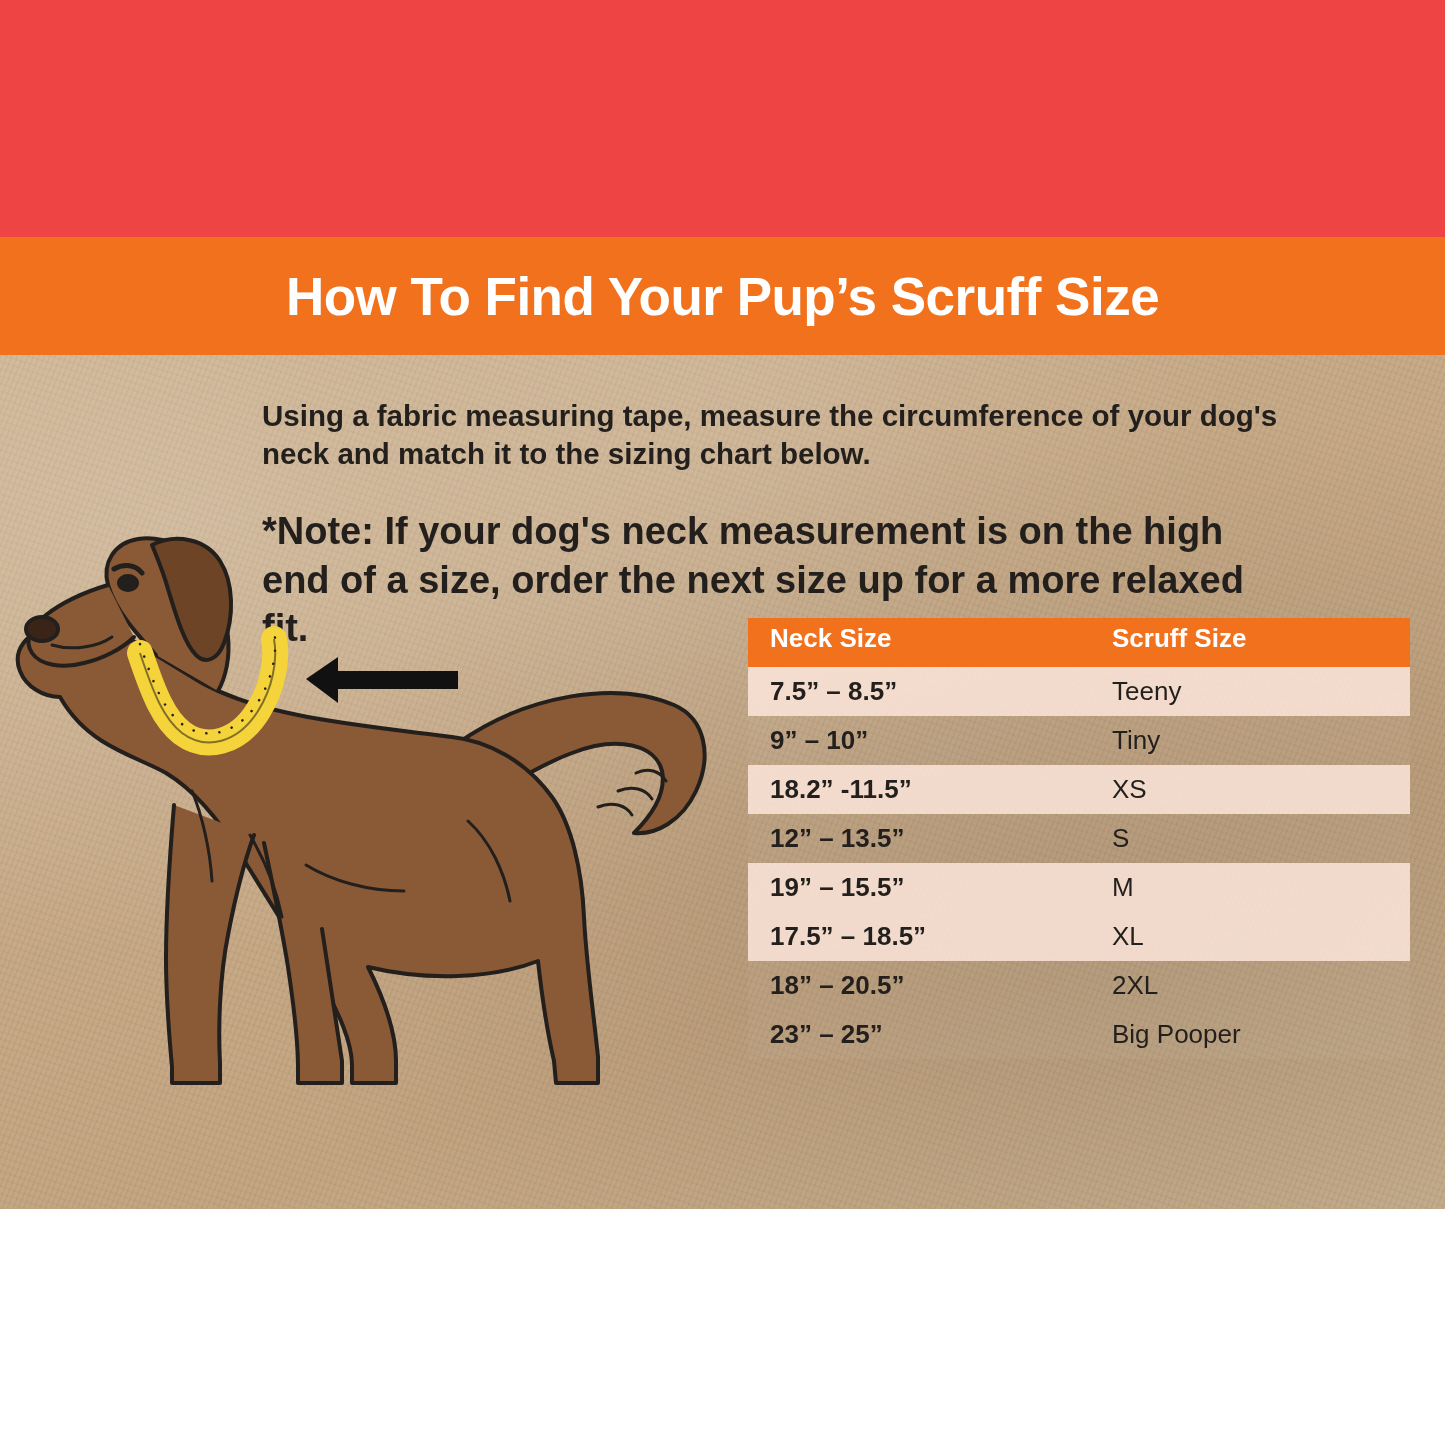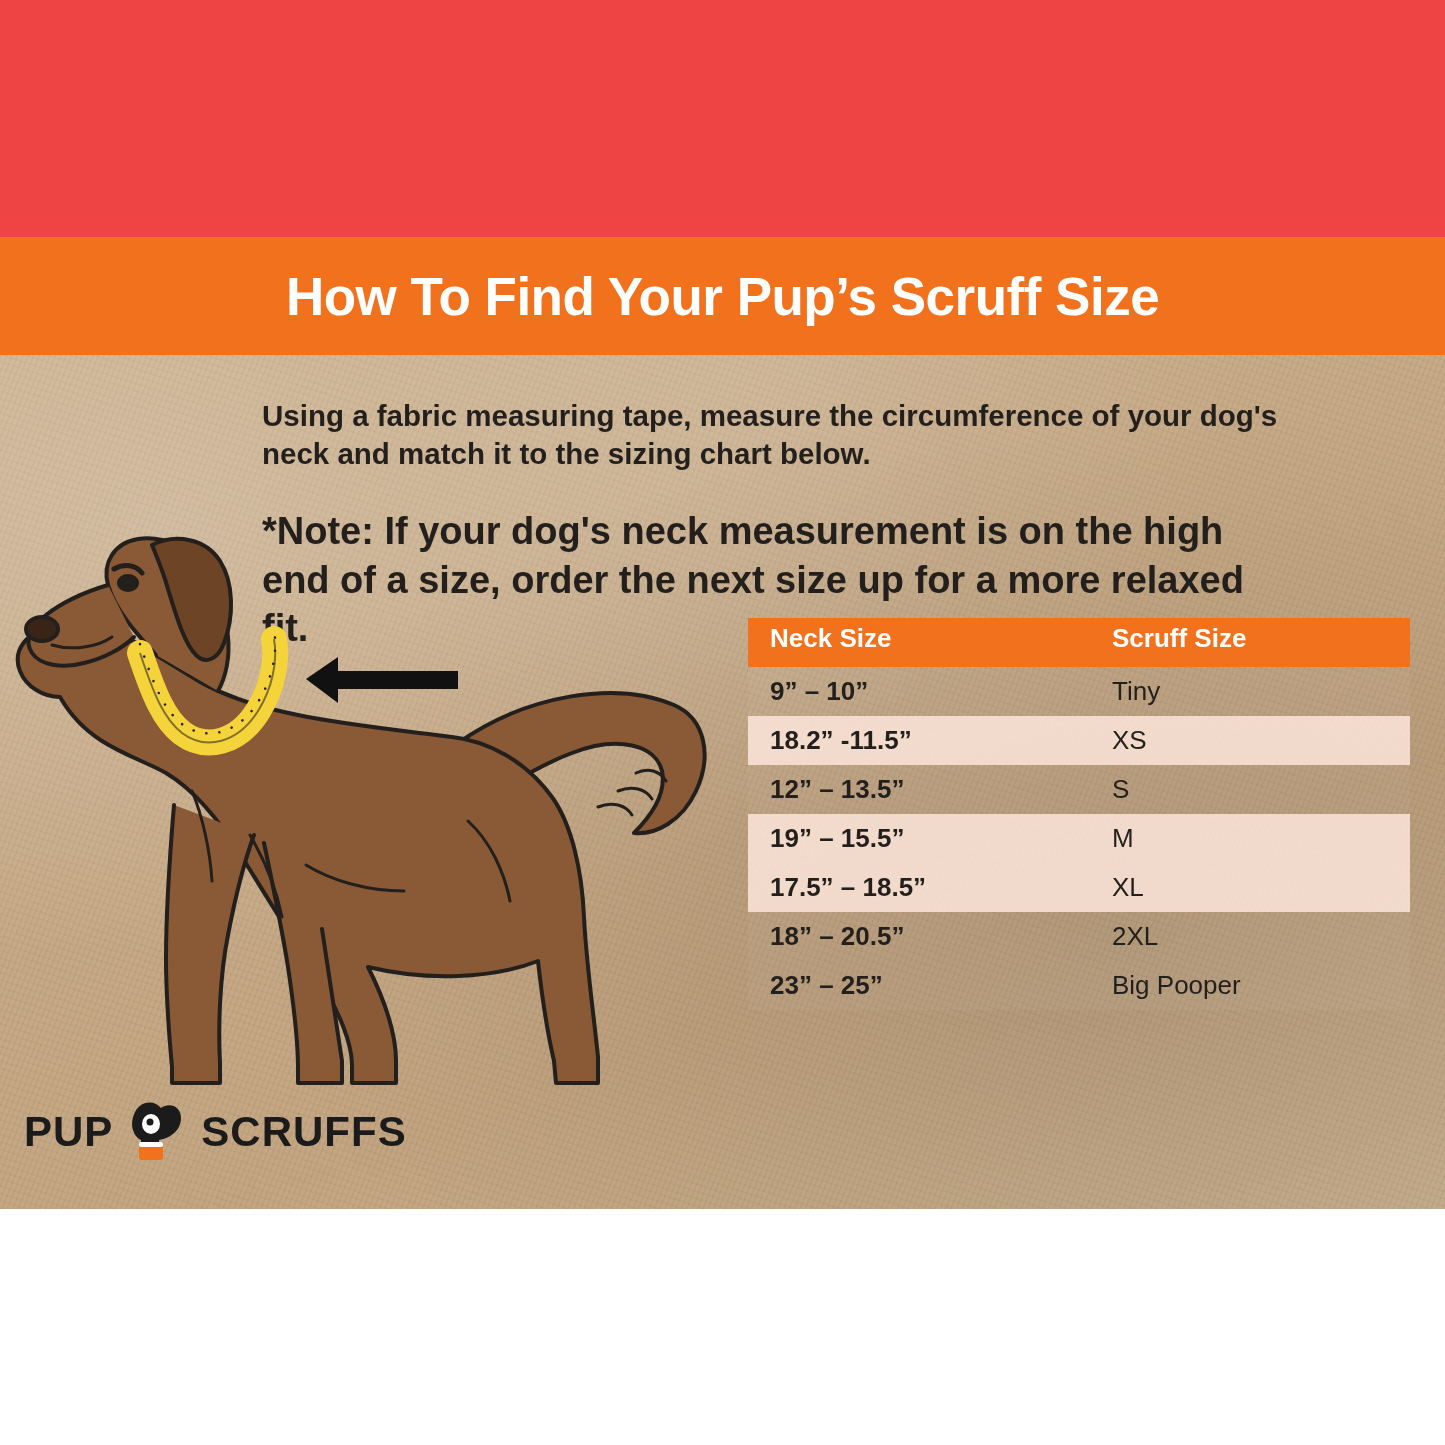--- a/index.html
+++ b/index.html
@@ -217,46 +217,37 @@
           <path d="M134 148 C 148 190, 158 214, 176 228 C 200 246, 232 238, 252 206 C 266 184, 272 156, 268 134" fill="none" stroke="#231f1c" stroke-width="2.5" stroke-dasharray="0.1 13" stroke-linecap="round" transform="translate(0,-9)"></path>
           <path d="M134 148 C 148 190, 158 214, 176 228 C 200 246, 232 238, 252 206 C 266 184, 272 156, 268 134" fill="none" stroke="#231f1c" stroke-width="2" stroke-opacity="0.55"></path>
         </g>
 
         <g>
           <path d="M300 174 L 332 152 L 332 166 L 452 166 L 452 184 L 332 184 L 332 198 Z" fill="#111111"></path>
         </g>
       </svg>
     </div>
 
-    <div class="logo">
-      <span class="logo-text">PUP</span>
-      <span class="logo-mark">
-        <svg width="76" height="76" viewBox="0 0 76 76">
-          <path d="M16 18 C 22 6, 36 6, 42 14 C 50 8, 62 12, 62 24 C 62 36, 52 44, 40 46 L 40 62 L 22 62 L 22 46 C 14 42, 10 30, 16 18 Z" fill="#1b1b1b"></path>
-          <ellipse cx="32" cy="30" rx="9" ry="10" fill="#ffffff"></ellipse>
-          <circle cx="31" cy="28" r="3.5" fill="#1b1b1b"></circle>
-          <rect x="20" y="48" width="24" height="18" rx="3" fill="#f2711c"></rect>
-          <rect x="20" y="48" width="24" height="5" rx="2" fill="#ffffff"></rect>
-        </svg>
-      </span>
-      <span class="logo-text">SCRUFFS</span>
-    </div>
 
     <table class="size-table">
       <colgroup>
         <col class="col-neck">
         <col class="col-scruff">
       </colgroup>
       <thead>
         <tr>
           <th>Neck Size</th>
           <th>Scruff Size</th>
         </tr>
       </thead>
       <tbody>
+        <tr class="odd">
+          <td class="neck">7.5” – 8.5”</td>
+          <td class="scruff">Teeny</td>
+        </tr>
         <tr class="even">
           <td class="neck">9” – 10”</td>
           <td class="scruff">Tiny</td>
         </tr>
         <tr class="odd">
           <td class="neck">18.2” -11.5”</td>
           <td class="scruff">XS</td>
         </tr>
         <tr class="even">
           <td class="neck">12” – 13.5”</td>

